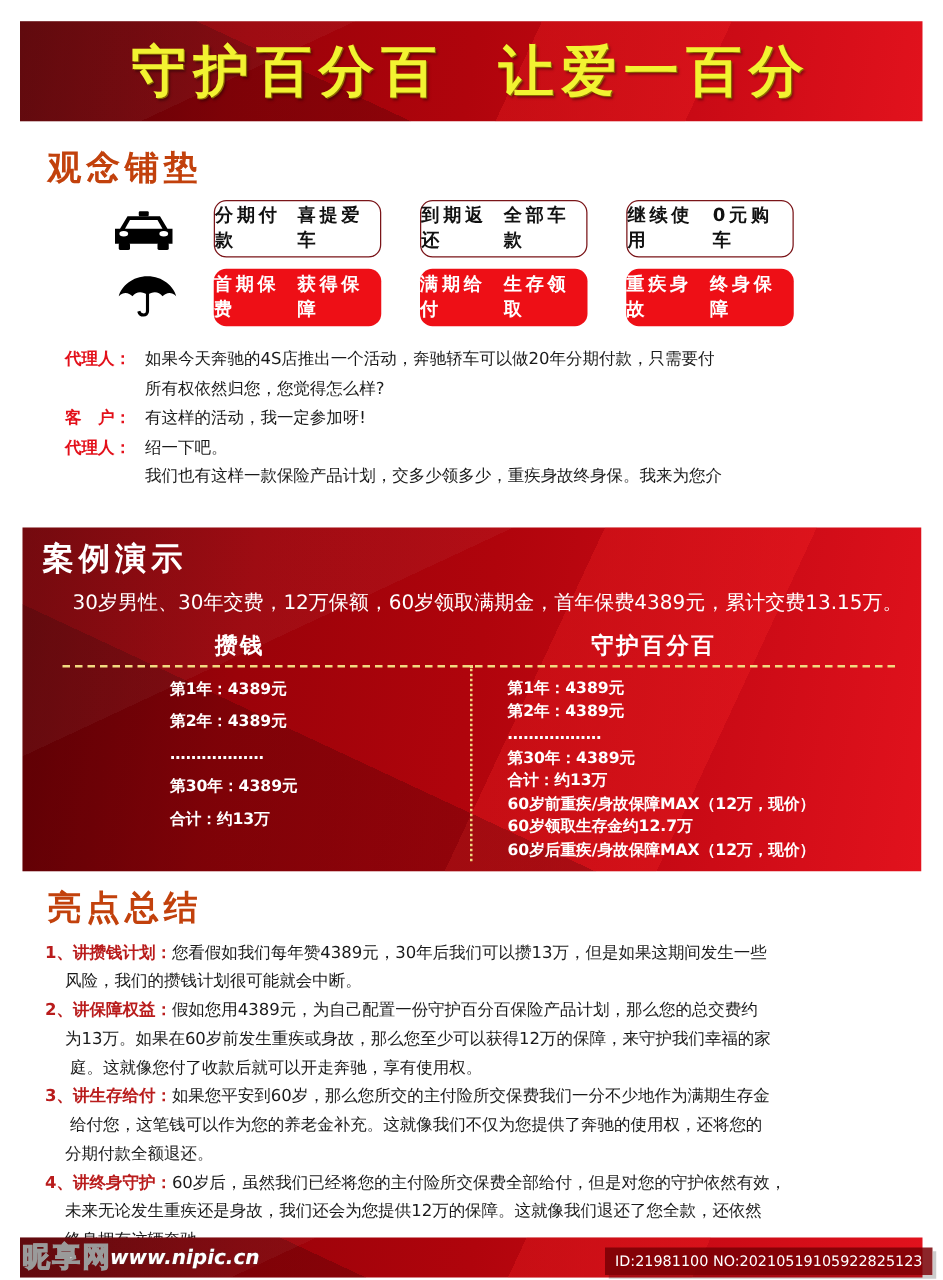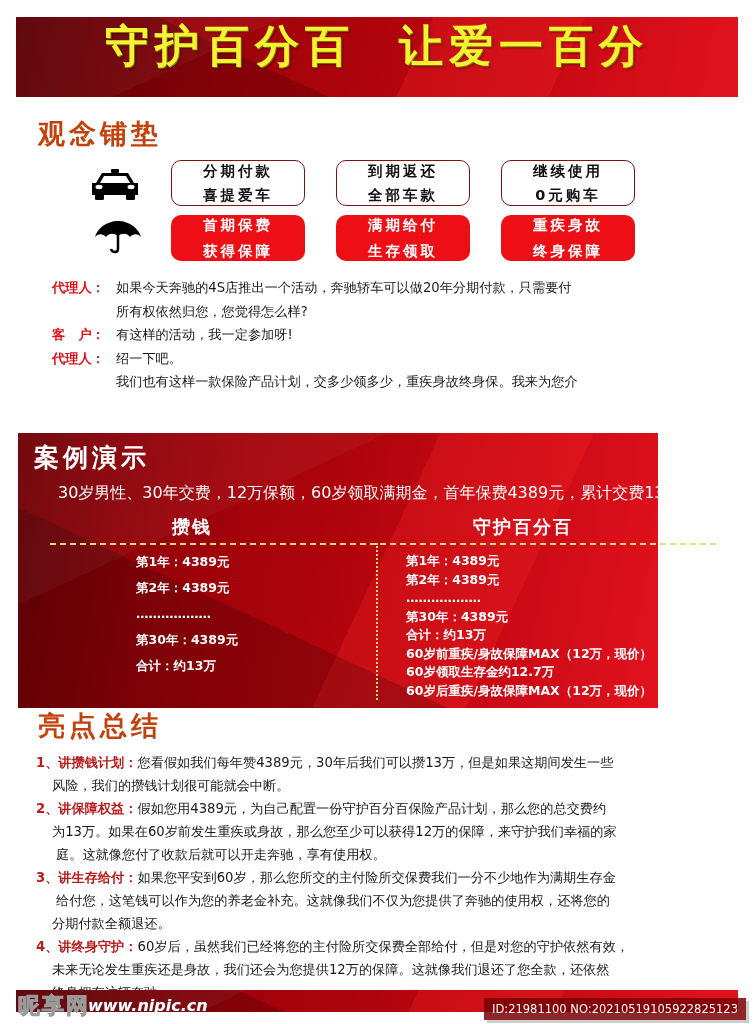--- a/index.html
+++ b/index.html
@@ -11,53 +11,53 @@
     background:
       linear-gradient(155deg, rgba(255,255,255,0.04) 0 30%, transparent 30% 100%),
       linear-gradient(25deg, rgba(0,0,0,0.18) 0 35%, transparent 35% 100%),
       linear-gradient(115deg, transparent 0 55%, rgba(255,40,40,0.25) 55% 75%, transparent 75% 100%),
       linear-gradient(100deg, #6e0005 0%, #9a0209 25%, #b0040c 50%, #c90a15 75%, #e2121d 100%);
   }
 
   
   #banner {
     position: absolute; left: 16px; top: 17px; width: 722px; height: 80px;
-    display: flex; justify-content: center;
+    display: flex; align-items: center; justify-content: center;
   }
   #banner .title {
     font-family: "DejaVu Serif", serif; font-weight: bold; font-size: 44px;
     color: #f2f331; letter-spacing: 6px; white-space: nowrap;
     text-shadow: 1px 1px 0 #8a6b00, 2px 2px 2px rgba(0,0,0,0.35);
   }
   #banner .gap { display: inline-block; width: 44px; }
 
   
   .sec-title {
     position: absolute; font-family: Liberation Serif, serif; font-weight: bold;
     font-size: 27px; letter-spacing: 4px; color: #c2410c;
   }
 
   
   .icon-box { position: absolute; width: 50px; height: 40px; }
   .pill {
     position: absolute; width: 134px; height: 46px; border-radius: 10px;
-    display: flex; flex-direction: column; align-items: center; justify-content: space-between;
+    display: flex; align-items: center; justify-content: space-between;
     font-weight: bold; font-size: 14.5px; line-height: 20px; letter-spacing: 3px;
   }
   .pill.outline { border: 1.5px solid #7a1418; background: #fff; color: #111; }
   .pill.filled { background: #ee0f16; color: #ffffff; }
 
   
   .dialog { position: absolute; left: 52px; width: 660px; font-size: 13.2px; line-height: 23.5px; }
   .dialog .row { display: flex; }
   .dialog .who { color: #e3101a; font-weight: bold; width: 64px; flex: none; white-space: nowrap; }
   .dialog .txt { flex: 1; }
 
   
-  #case { position: absolute; left: 18px; top: 422px; width: 640px; height: 275px; color: #fff; margin-top: 11px; }
+  #case { position: absolute; left: 18px; top: 422px; width: 719px; height: 275px; color: #fff; }
   #case .case-title {
     position: absolute; left: 16px; top: 8px; font-weight: bold; font-size: 25px;
     letter-spacing: 4px; color: #fff;
   }
   #case .case-desc { position: absolute; left: 40px; top: 50px; font-size: 16px; white-space: nowrap; }
   #case .col-head { position: absolute; top: 82px; font-weight: bold; font-size: 18px; letter-spacing: 2px; }
   #case .hline {
     position: absolute; left: 32px; top: 110px; width: 666px; height: 0;
     border-top: 2px dashed #f2d980;
   }
@@ -70,21 +70,21 @@
   #case .left-list div { height: 26px; line-height: 26px; }
   #case .right-list div { height: 18.5px; line-height: 18.5px; }
 
   
   .summary { position: absolute; left: 36px; width: 680px; font-size: 13.2px; line-height: 23px; }
   .summary .item { margin-bottom: 0; }
   .summary .lead { color: #b91c1c; font-weight: bold; }
   .summary .cont { padding-left: 16px; }
 
   
-  #footer { position: absolute; left: 16px; top: 990px; width: 722px; height: 22px; }
+  #footer { position: absolute; left: 16px; top: 990px; width: 722px; height: 32px; }
   #footer .logo {
     position: absolute; left: 2px; top: 1px; font-weight: bold; font-size: 22px; color: #fff;
     letter-spacing: 2px; -webkit-text-stroke: 1px #9a9a9a;
   }
   #footer .url {
     position: absolute; left: 72px; top: 6px; font-style: italic; font-weight: bold; font-size: 16px;
     color: #ffffff; text-shadow: 0 0 1px #666;
   }
   #footer .idbar {
     position: absolute; right: -8px; top: 8px; height: 22px; padding: 0 8px;

